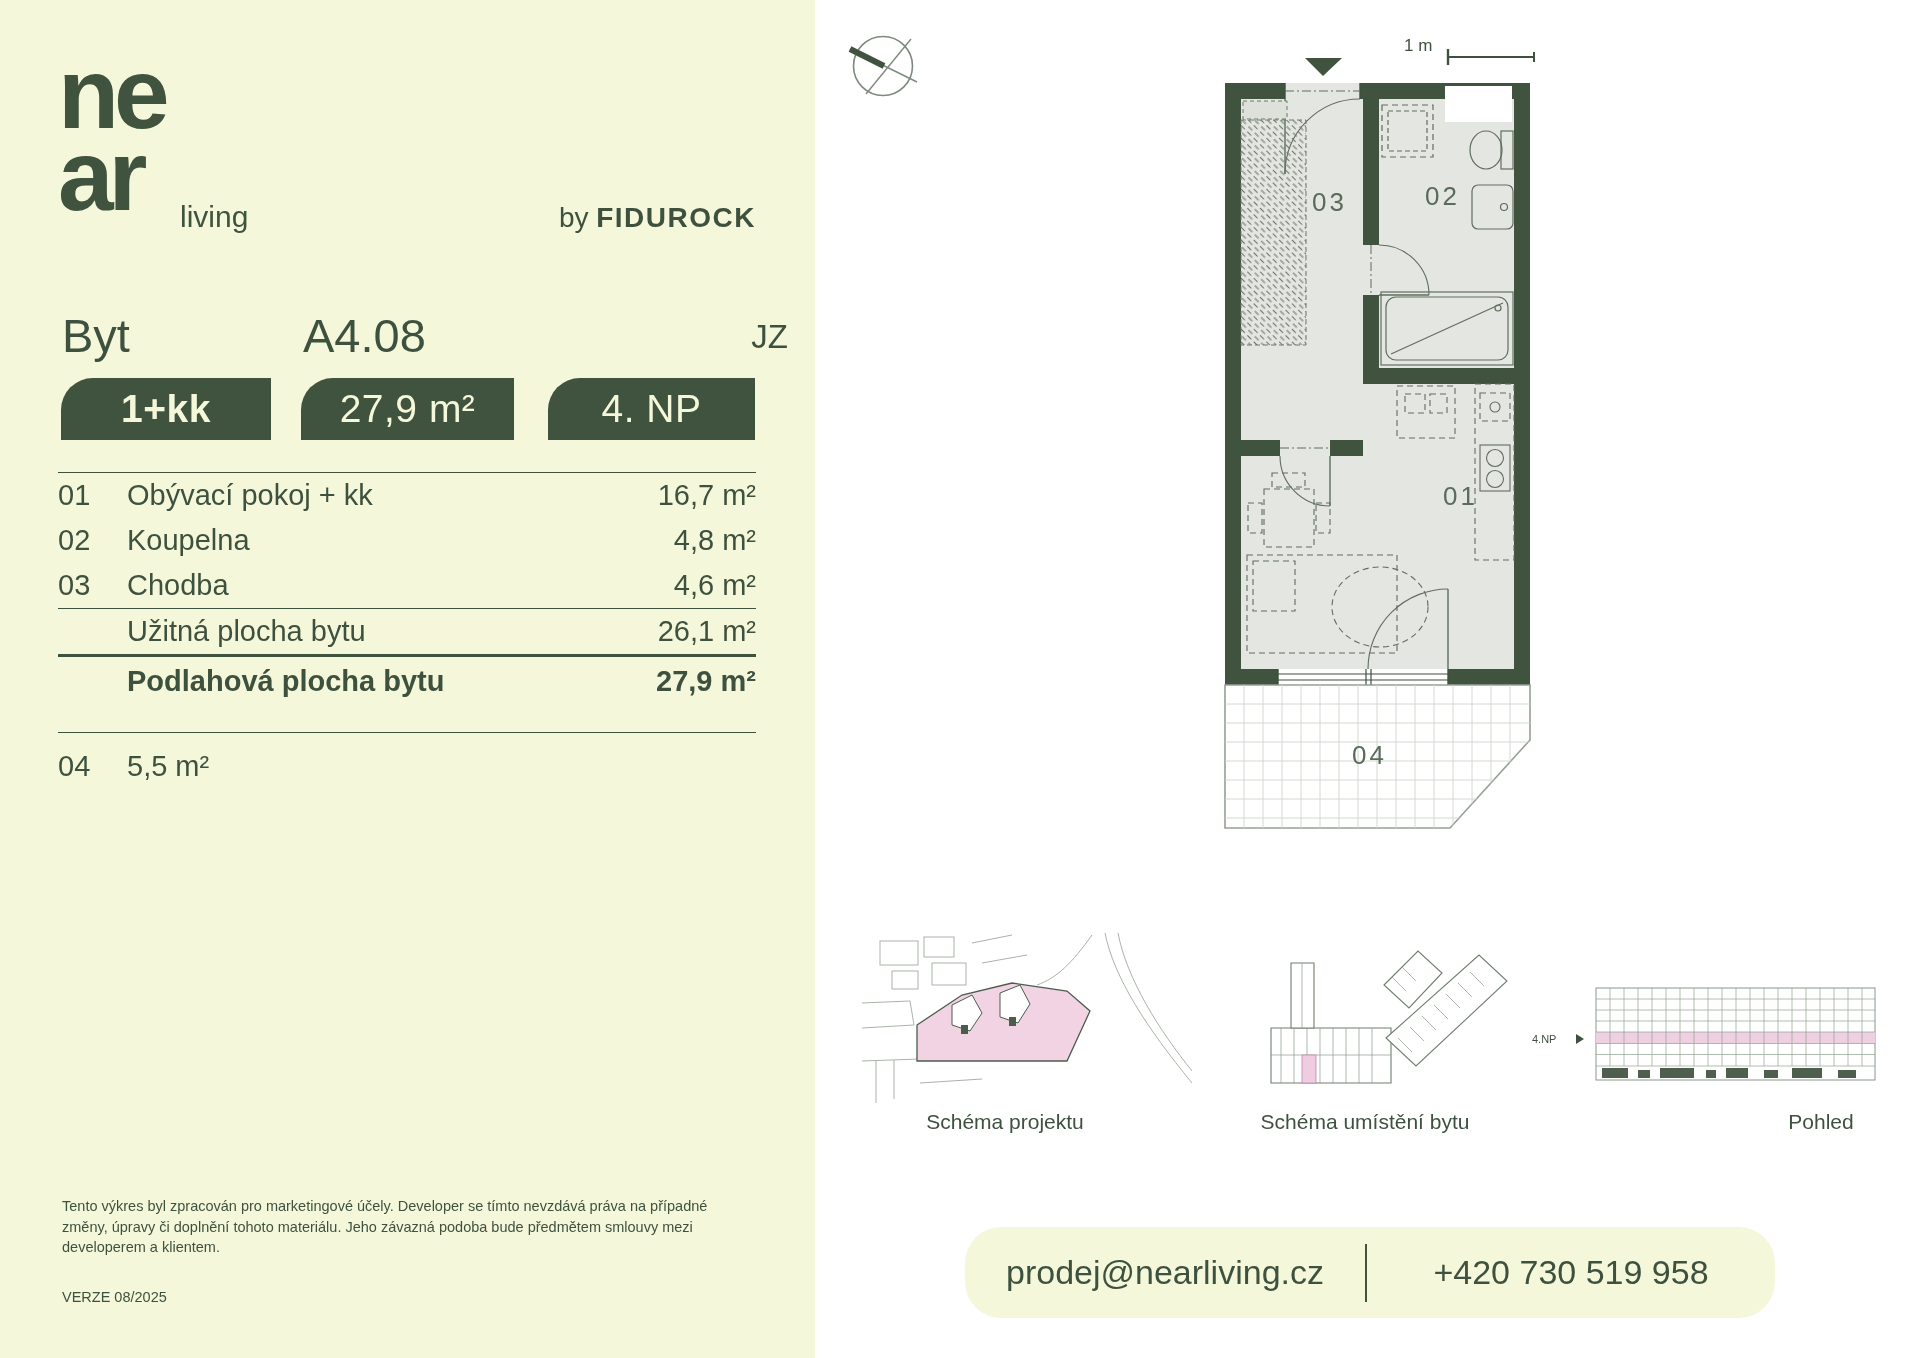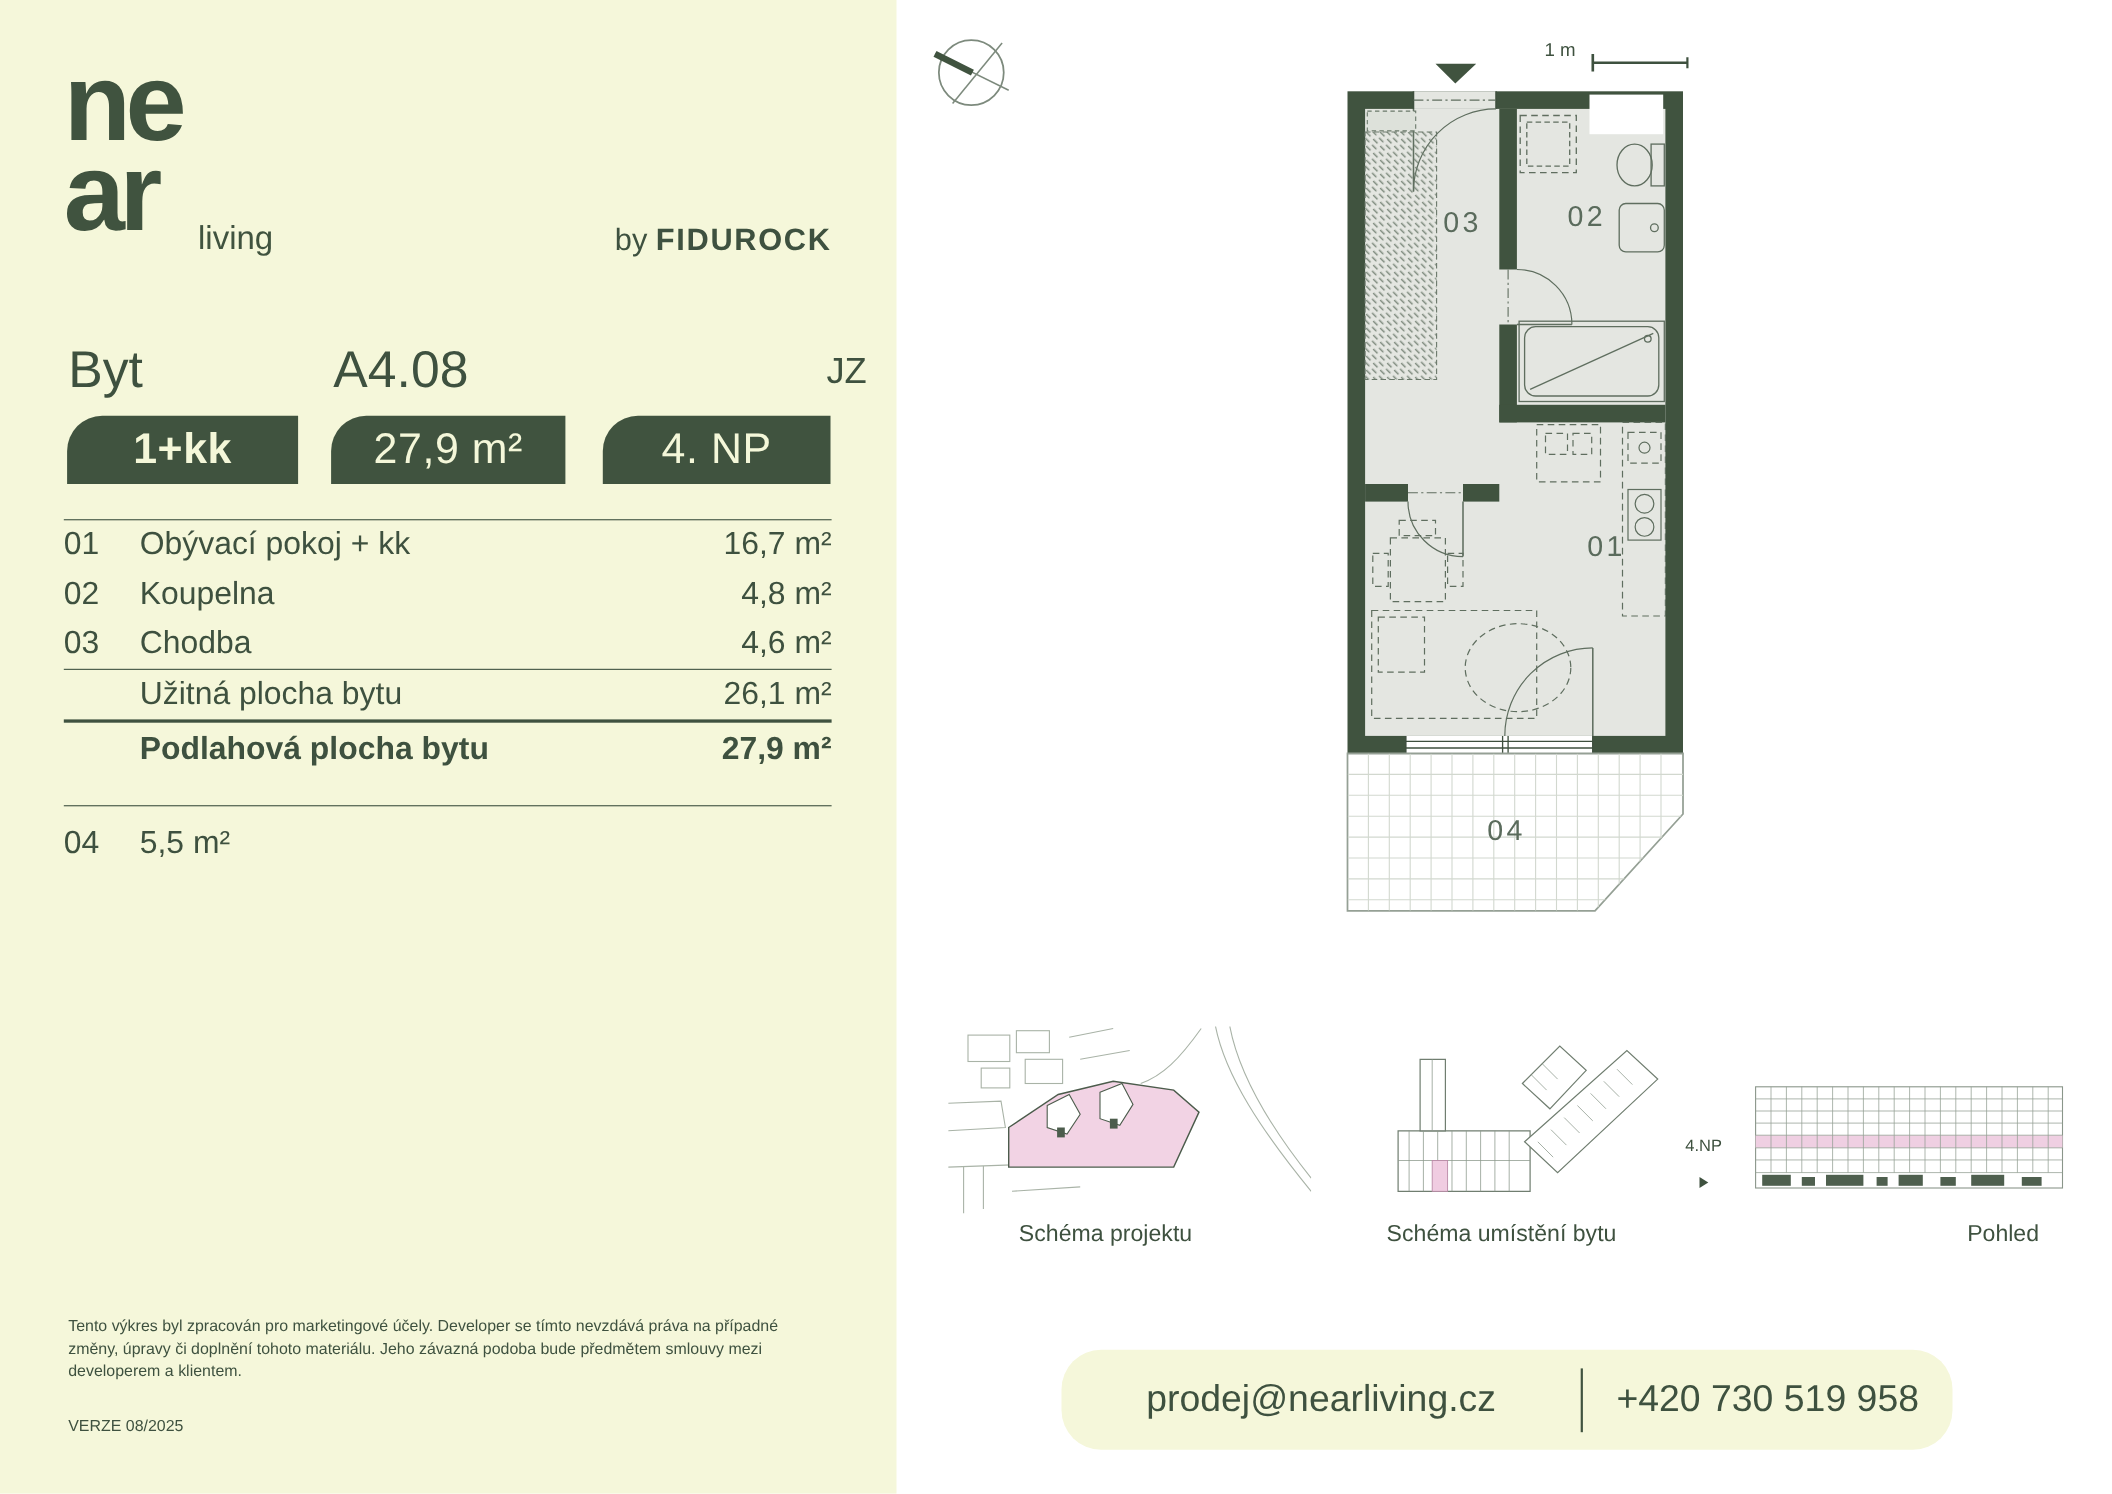--- a/index.html
+++ b/index.html
@@ -39,29 +39,29 @@
   .pad-top8{padding-top:8px;height:50px;}
   
   #disclaimer{left:62px;top:1196px;width:658px;font-size:14.5px;line-height:1.42;}
   #disclaimer .note{margin-top:14px;}
   #disclaimer .version{margin-top:29px;}
   
   .caption{top:1110px;font-size:21px;text-align:center;color:#3e513f;}
   #caption-0{left:880px;width:250px;}
   #caption-1{left:1240px;width:250px;}
   #caption-2{left:1696px;width:250px;}
-  .floor-marker{left:1532px;top:1033px;font-size:15px;color:#3e513f;
-                display:flex;align-items:center;gap:20px;flex-direction:column;}
+  .floor-marker{left:1532px;top:1033px;font-size:11px;color:#3e513f;
+                display:flex;align-items:center;gap:20px;}
   .floor-marker .tri{width:0;height:0;border-left:8px solid #3e513f;
                      border-top:5px solid transparent;border-bottom:5px solid transparent;}
   
   #contact-bar{left:965px;top:1227px;width:810px;height:91px;background:#f5f7da;
                border-radius:36px;display:flex;align-items:center;}
   #contact-bar .half{display:flex;align-items:center;justify-content:center;font-size:34px;color:#3e513f;}
-  #contact-bar .half.left{width:472px;}
+  #contact-bar .half.left{width:400px;}
   #contact-bar .half.right{flex:1;}
   #contact-bar .divider{width:2px;height:58px;background:#40533f;}
   .scale-label{left:1404px;top:36px;font-size:17px;color:#3e513f;}
   text{font-family:"Liberation Sans",sans-serif;}
 </style>
 </head>
 <body>
 
 <div id="canvas">
 

